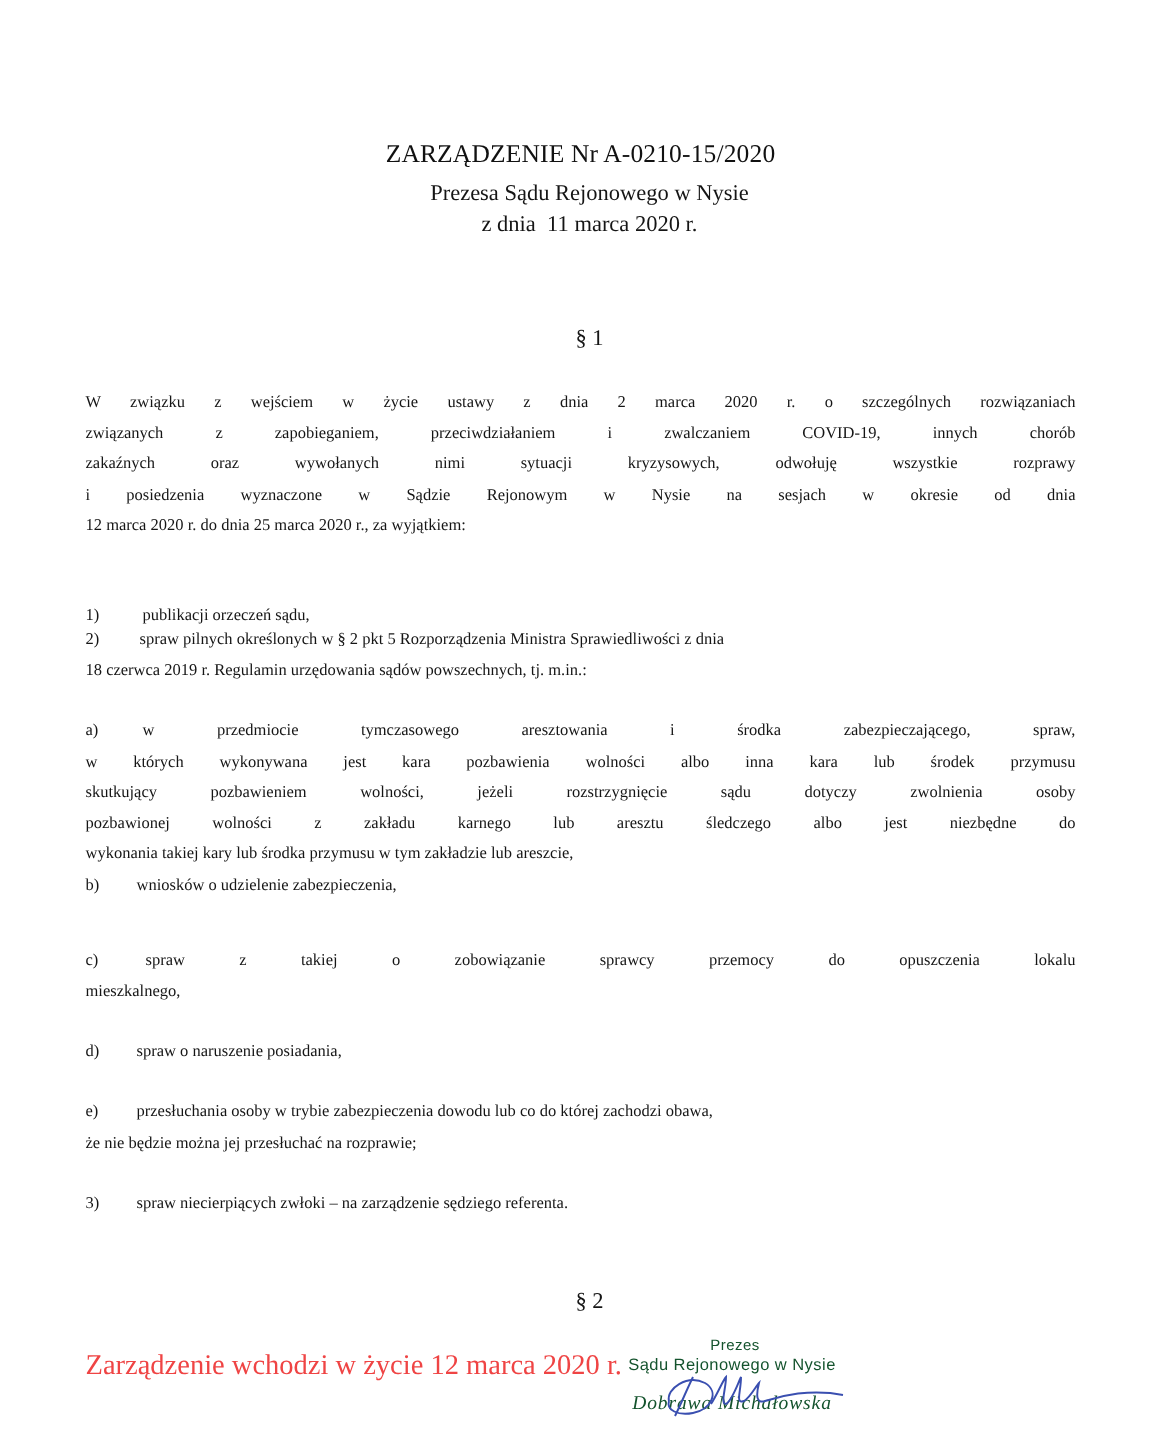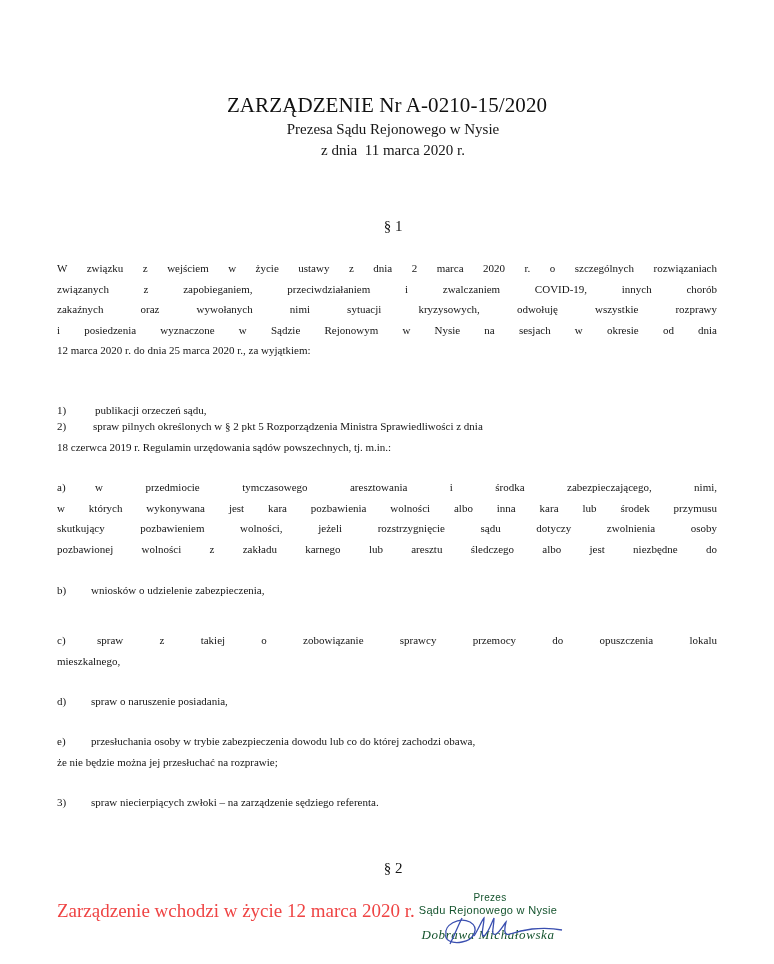--- a/index.html
+++ b/index.html
@@ -18,21 +18,21 @@
     .page {
       position: absolute;
       left: 0; top: 0;
       width: 774px; height: 964px;
     }
     .title {
       position: absolute;
       left: 0; width: 774px;
       top: 93px;
       text-align: center;
-      font-size: 21px;
+      font-size: 17px;
       letter-spacing: 0.1px;
       color: #111;
     }
     .subtitle {
       position: absolute;
       left: 0; width: 774px;
       text-align: center;
       font-size: 15px;
       color: #151515;
     }
@@ -152,25 +152,26 @@
 
   <div class="text item2">
     <span class="line">
       <span class="marker" style="width:36px;">2)</span><span>spraw pilnych określonych w § 2 pkt 5 Rozporządzenia Ministra Sprawiedliwości z dnia</span>
     </span>
     <span class="line">18 czerwca 2019 r. Regulamin urzędowania sądów powszechnych, tj. m.in.:</span>
   </div>
 
   <div class="text itema">
     <span class="line j">
-      <span class="marker" style="width:38px;">a)</span><span>w przedmiocie tymczasowego aresztowania i środka zabezpieczającego, nimi,</span>
+      <span class="marker" style="width:38px;">a)</span><span>w przedmiocie tymczasowego aresztowania i środka zabezpieczającego, spraw,</span>
     </span>
     <span class="line j">w których wykonywana jest kara pozbawienia wolności albo inna kara lub środek przymusu</span>
     <span class="line j">skutkujący pozbawieniem wolności, jeżeli rozstrzygnięcie sądu dotyczy zwolnienia osoby</span>
     <span class="line j">pozbawionej wolności z zakładu karnego lub aresztu śledczego albo jest niezbędne do</span>
+    <span class="line">wykonania takiej kary lub środka przymusu w tym zakładzie lub areszcie,</span>
   </div>
 
   <div class="text itemb">
     <span class="line">
       <span class="marker" style="width:34px;">b)</span><span>wniosków o udzielenie zabezpieczenia,</span>
     </span>
   </div>
 
   <div class="text itemc">
     <span class="line j">

